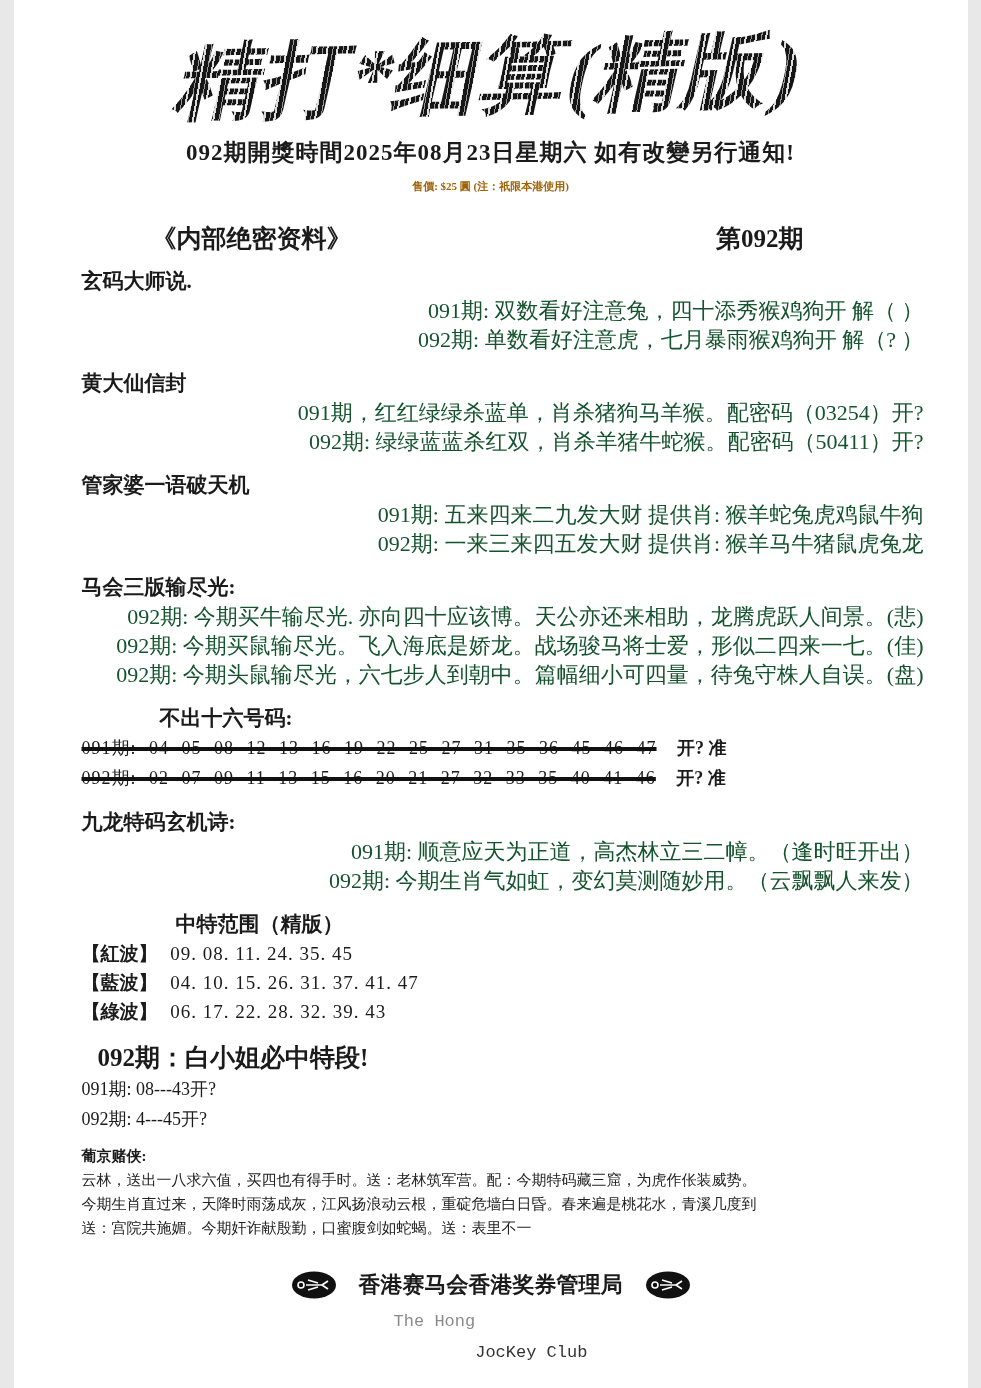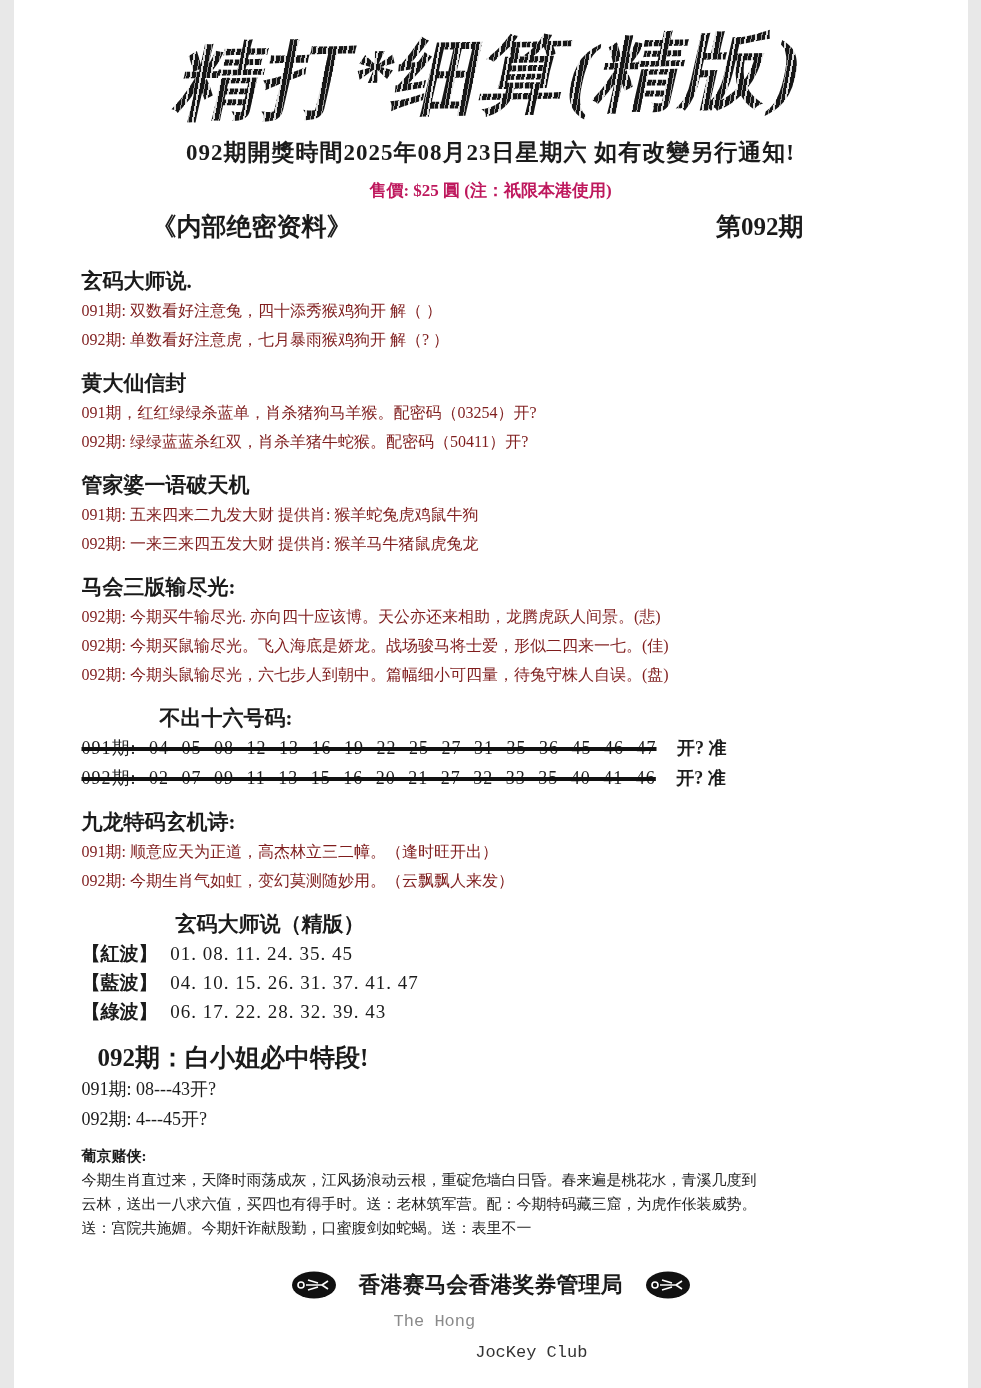--- a/index.html
+++ b/index.html
@@ -32,35 +32,35 @@
       transparent 5px 9px, rgba(255,255,255,0.55) 9px 10px);
     pointer-events:none;
   }
   .draw-notice {
     position:absolute; top:137px; left:0; width:100%;
     text-align:center; font-size:23px; font-weight:bold;
     letter-spacing:1px;
   }
   .price-note {
     position:absolute; top:179px; left:0; width:100%;
-    text-align:center; font-size:17px; font-weight:bold;
-    color:#be185d;
+    text-align:center; font-size:11px; font-weight:bold;
+    color:#a16207;
   }
   .doc-title-row {
-    position:absolute; top:210px; left:138px; right:164px;
+    position:absolute; top:222px; left:138px; right:164px;
     display:flex; justify-content:space-between; align-items:flex-end;
     font-size:25px; font-weight:bold;
   }
   
   .content { position:absolute; top:266px; left:68px; right:44px; }
   .sec-heading {
     font-size:21px; font-weight:bold;
     line-height:30px; margin-top:14px;
   }
-  .line { font-size:16px; line-height:29px; color:#7f1d1d; }
+  .line { font-size:22px; line-height:29px; color:#14532d;text-align:right; }
   .indent-1 { padding-left:78px; }
   .indent-2 { padding-left:94px; }
   .strike-row { font-size:18px; line-height:30px; }
   .struck {
     text-decoration:line-through;
     text-decoration-thickness:4px;
     text-decoration-color:#111;
     letter-spacing:1px; word-spacing:7px;
   }
   .strike-suffix { margin-left:16px; font-weight:bold; }
@@ -130,41 +130,41 @@
     </div>
     <div class="strike-row">
       <span class="struck">092期: 02 07 09 11 13 15 16 20 21 27 32 33 35 40 41 46</span>
       <span class="strike-suffix">开? 准</span>
     </div>
 
     <div class="sec-heading">九龙特码玄机诗:</div>
     <div class="line">091期: 顺意应天为正道，高杰林立三二幛。（逢时旺开出）</div>
     <div class="line">092期: 今期生肖气如虹，变幻莫测随妙用。（云飘飘人来发）</div>
 
-    <div class="sec-heading indent-2">玄码大师说（精版）</div>
+    <div class="sec-heading indent-2">中特范围（精版）</div>
     <div class="wave-row">
       <span class="wave-label">【紅波】</span>
-      <span class="wave-numbers">01. 08. 11. 24. 35. 45</span>
+      <span class="wave-numbers">09. 08. 11. 24. 35. 45</span>
     </div>
     <div class="wave-row">
       <span class="wave-label">【藍波】</span>
       <span class="wave-numbers">04. 10. 15. 26. 31. 37. 41. 47</span>
     </div>
     <div class="wave-row">
       <span class="wave-label">【綠波】</span>
       <span class="wave-numbers">06. 17. 22. 28. 32. 39. 43</span>
     </div>
 
     <div class="big-claim">092期：白小姐必中特段!</div>
     <div class="claim-line">091期: 08---43开?</div>
     <div class="claim-line">092期: 4---45开?</div>
 
     <div class="small-heading">葡京赌侠:</div>
+    <div class="small-line">云林，送出一八求六值，买四也有得手时。送：老林筑军营。配：今期特码藏三窟，为虎作伥装威势。</div>
     <div class="small-line">今期生肖直过来，天降时雨荡成灰，江风扬浪动云根，重碇危墙白日昏。春来遍是桃花水，青溪几度到</div>
-    <div class="small-line">云林，送出一八求六值，买四也有得手时。送：老林筑军营。配：今期特码藏三窟，为虎作伥装威势。</div>
     <div class="small-line">送：宫院共施媚。今期奸诈献殷勤，口蜜腹剑如蛇蝎。送：表里不一</div>
 
   </div>
 
   <div class="footer">
     <div class="club-line">
       <svg class="logo-icon" viewBox="0 0 46 30" xmlns="http://www.w3.org/2000/svg">
         <ellipse cx="23" cy="15" rx="22" ry="13.5" fill="#111"></ellipse>
         <circle cx="10" cy="15" r="3" fill="none" stroke="#fff" stroke-width="1.6"></circle>
         <path d="M15 15 h16 M31 15 l6 -4 M31 15 l6 4 M17 10 l10 3 M17 20 l10 -3" stroke="#fff" stroke-width="1.6" fill="none"></path>

